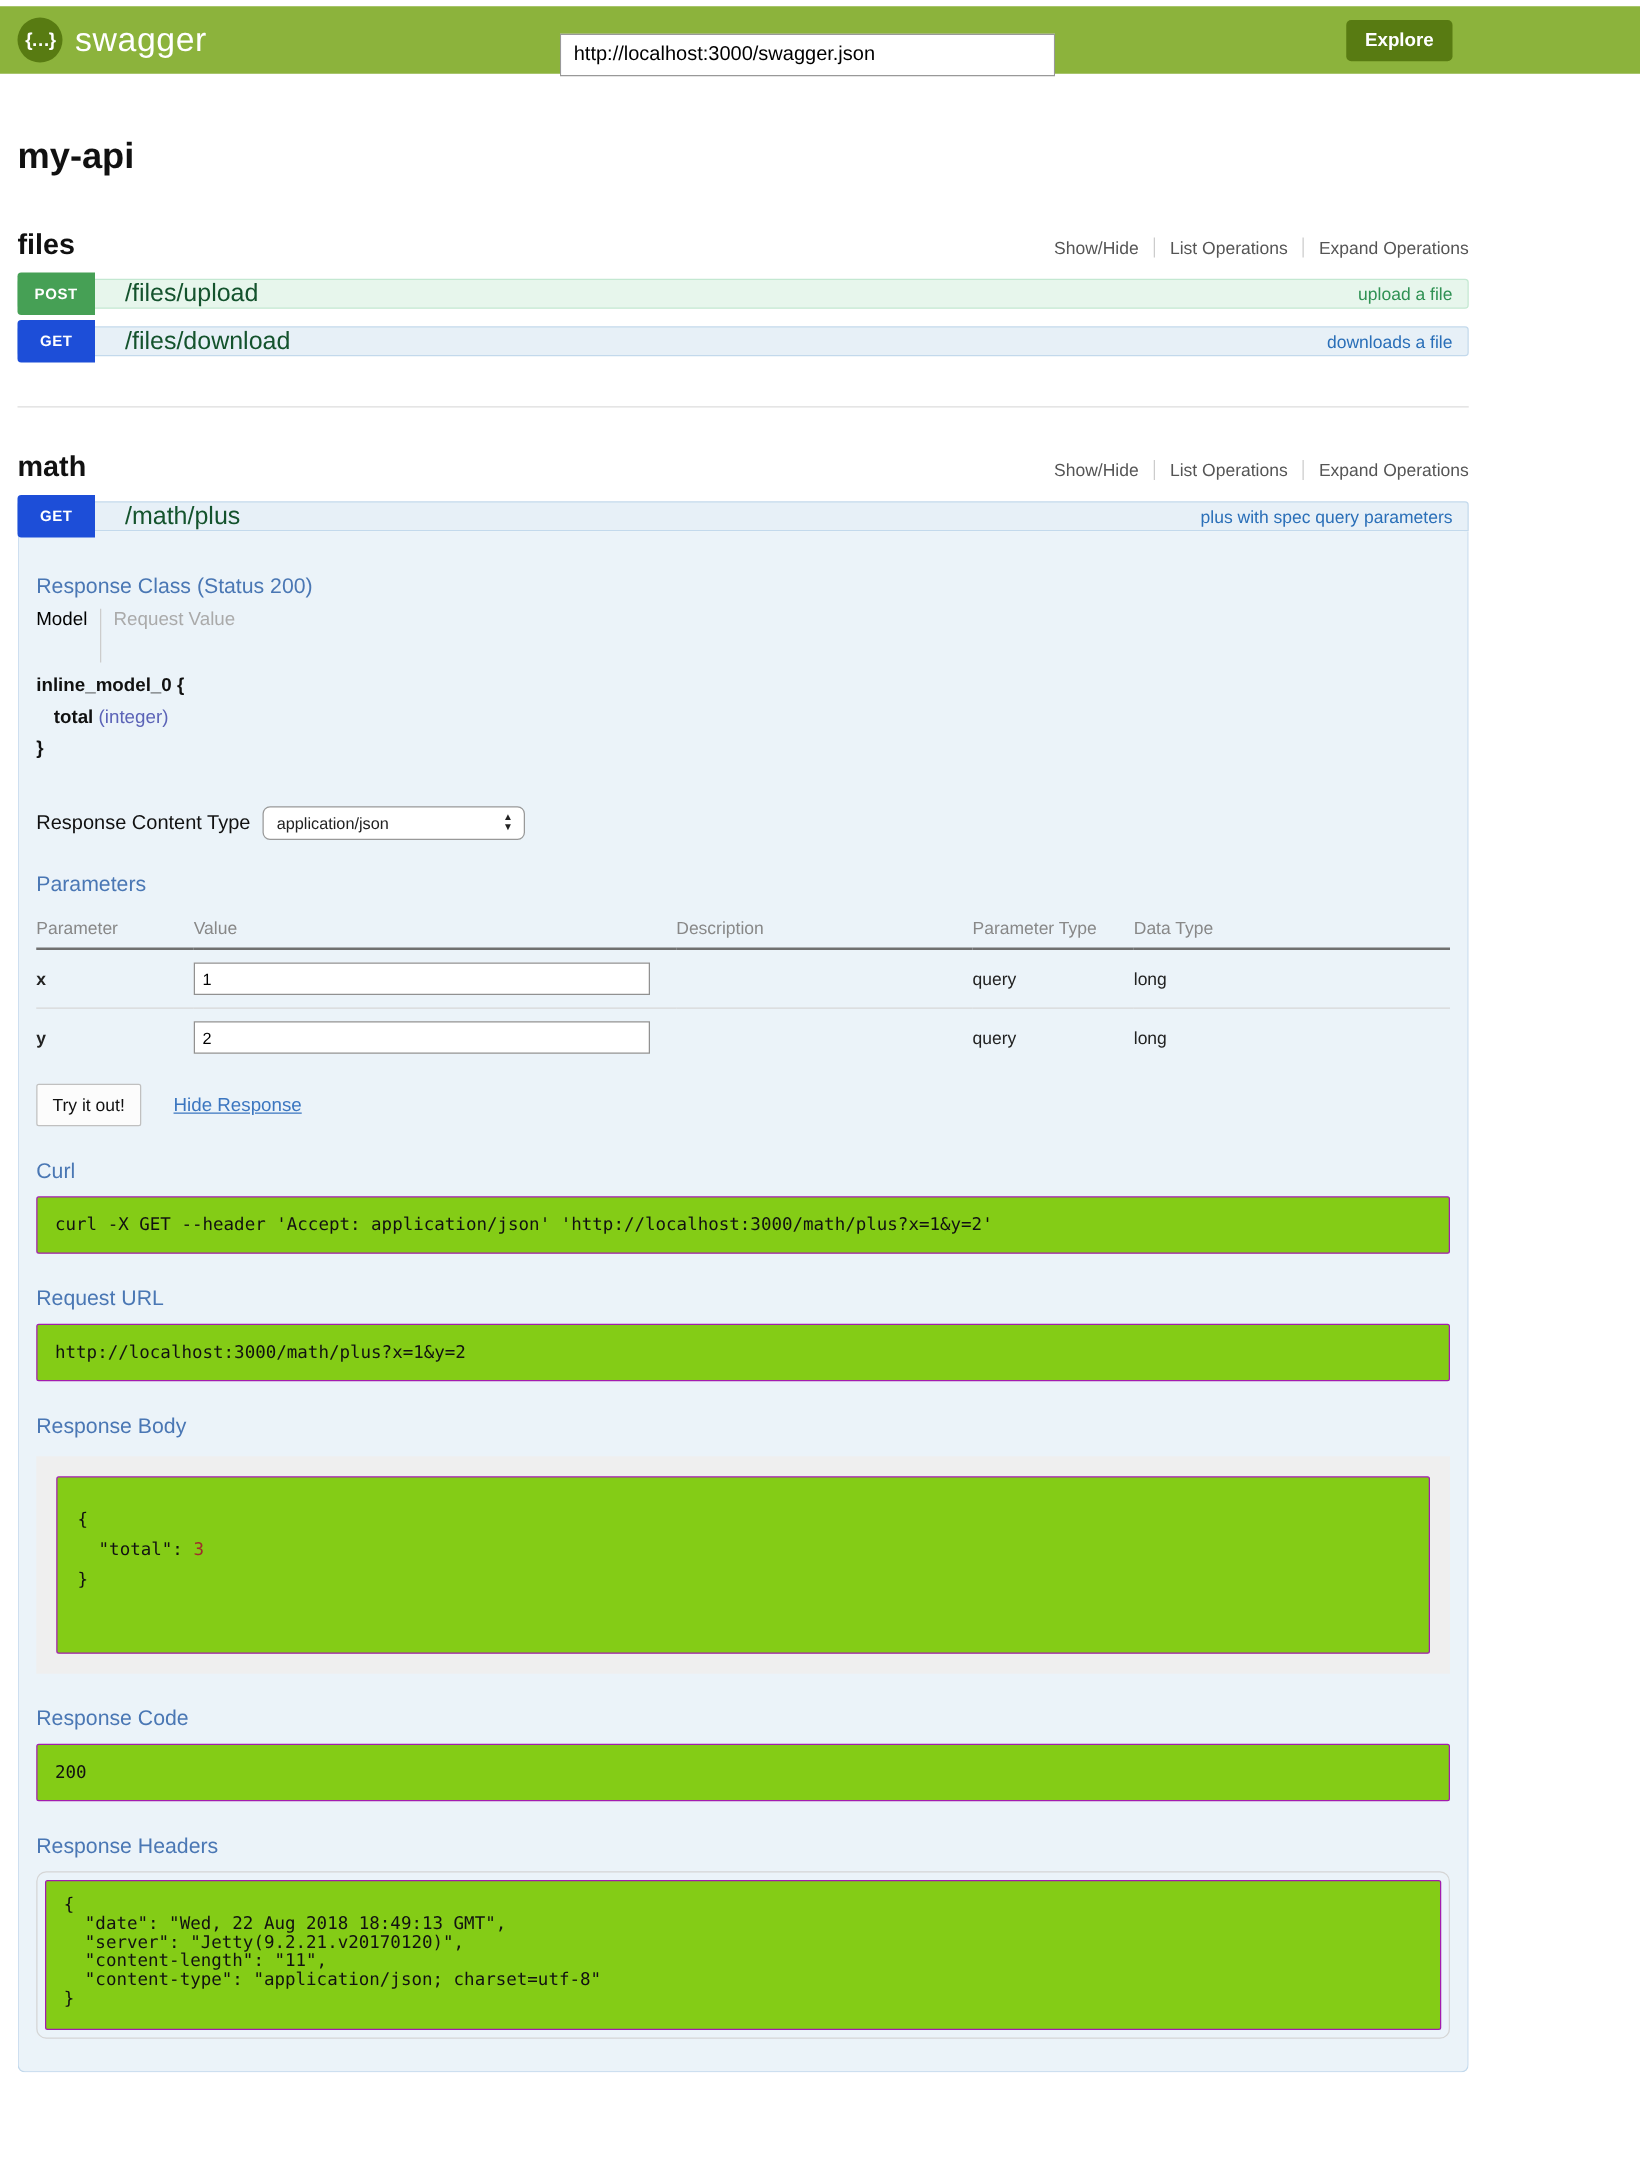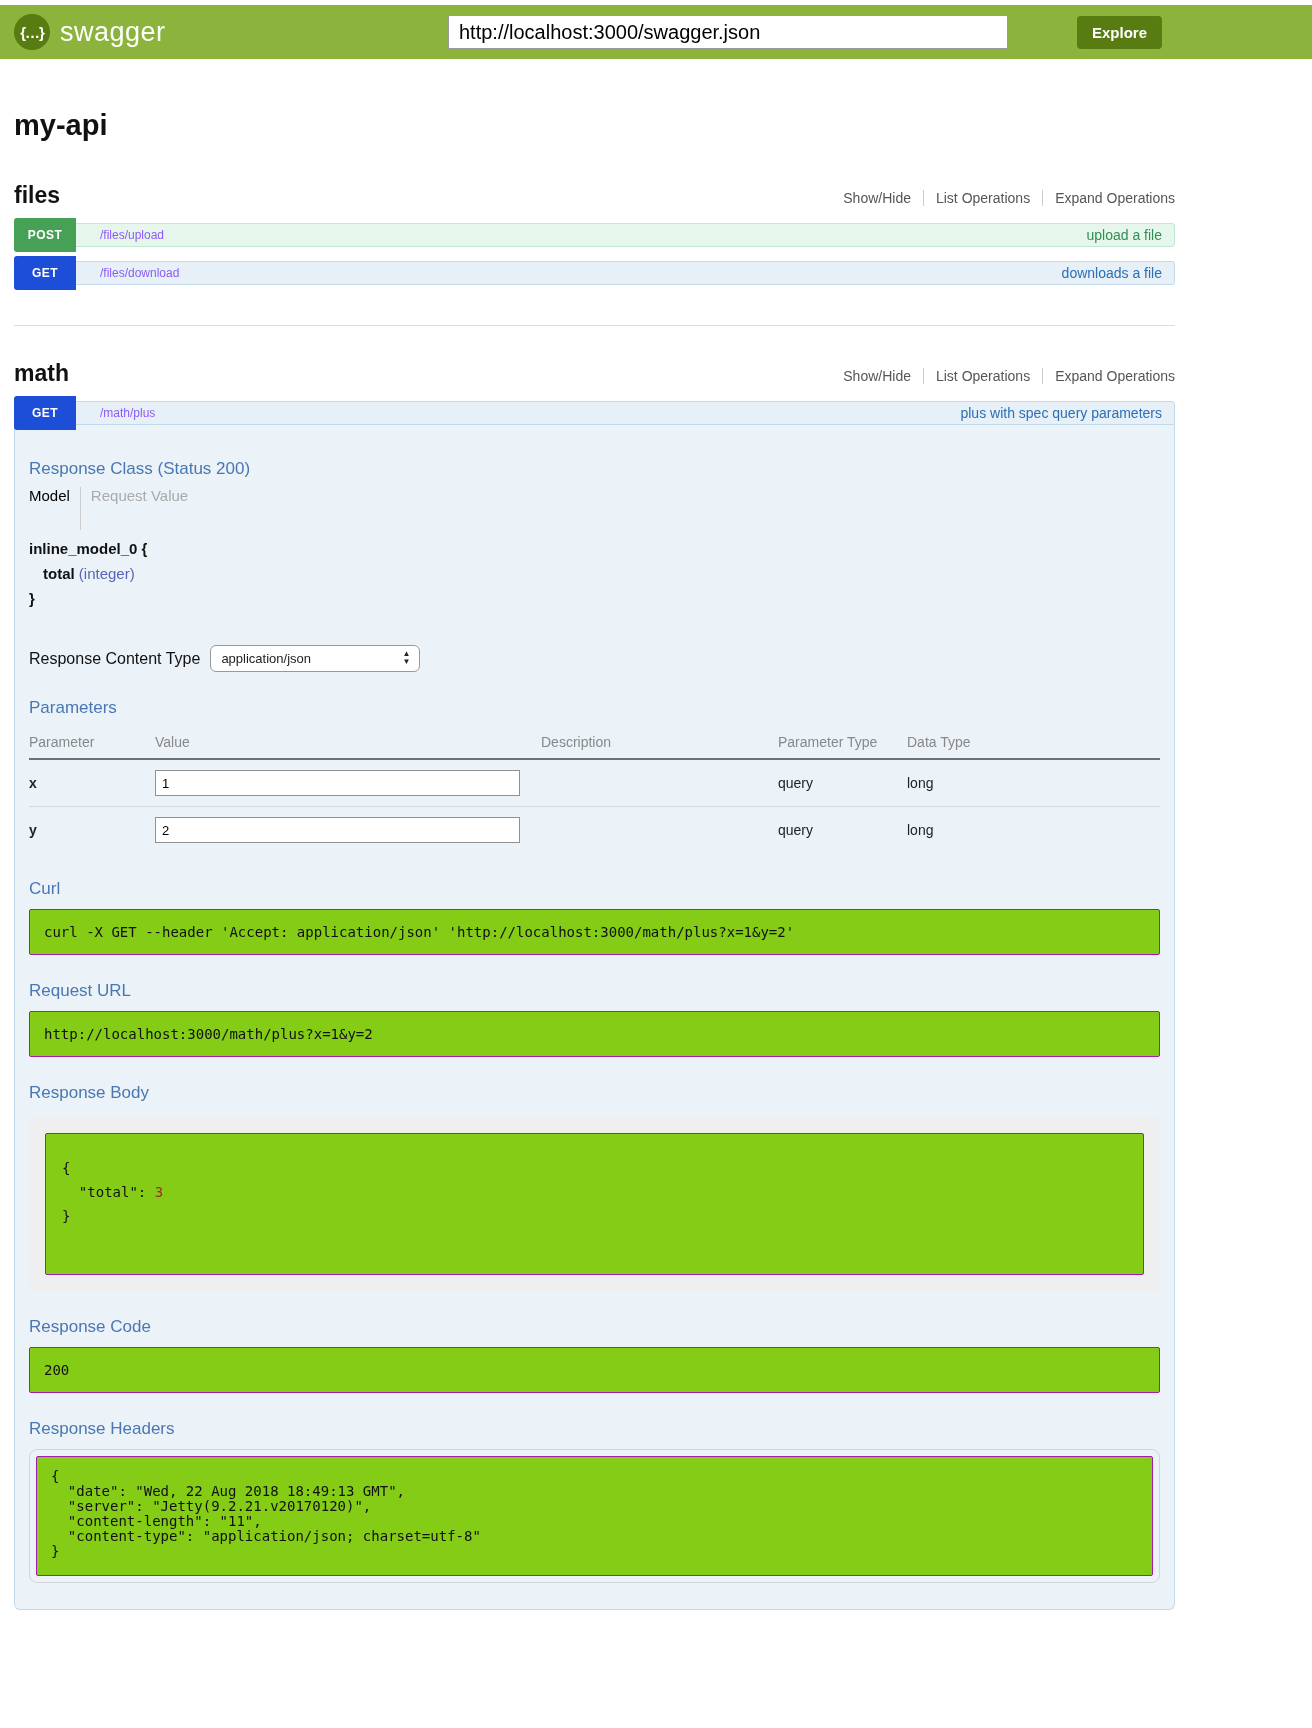--- a/index.html
+++ b/index.html
@@ -23,24 +23,24 @@
     width: 36px; height: 36px; border-radius: 50%;
     background: #587b12; color: #fff;
     display: flex; align-items: center; justify-content: center;
     font-weight: bold; font-size: 15px; letter-spacing: -1px;
   }
   .brand {
     color: #fff; font-size: 27px; font-weight: normal; margin-left: 10px;
     letter-spacing: 0.5px;
   }
   .url-input {
-    position: absolute; left: 448px; top: 10px;
-    width: 560px; height: 34px;
+    position: absolute; left: 448px; top: 22px;
+    width: 396px; height: 34px;
     border: 1px solid #999; outline: 2px solid #fff; outline-offset: -3px;
-    font-size: 20px; padding: 0 10px;
+    font-size: 16px; padding: 0 10px;
     font-family: "Liberation Sans", sans-serif;
   }
   .explore-btn {
     position: absolute; right: 150px; top: 11px;
     background: #587b12; color: #fff; border: none; border-radius: 4px;
     font-size: 15px; font-weight: bold; padding: 8px 15px; cursor: pointer;
     font-family: "Liberation Sans", sans-serif;
   }
   
   .container { width: 1161px; margin-left: 14px; }
@@ -62,21 +62,21 @@
   .ep-row.get  { background: #e7f0f7; border-color: #c3d9ec; }
   .badge {
     height: 34px; width: 62px; margin: -1px 0 -1px -1px;
     border-radius: 3px 0 0 3px;
     color: #fff; font-size: 12px; font-weight: bold;
     display: flex; align-items: center; justify-content: center;
     letter-spacing: 0.5px;
   }
   .badge.post { background: #46a055; }
   .badge.get  { background: #1d4ed8; }
-  .ep-path { margin-left: 24px; font-size: 12px; color: #8b5cf6; text-decoration: none; }
+  .ep-path { margin-left: 24px; font-size: 20px; color: #14532d; text-decoration: none; }
   .ep-summary { margin-left: auto; margin-right: 12px; font-size: 14px; text-decoration: none; }
   .ep-summary.green { color: #2f9153; }
   .ep-summary.blue  { color: #2a6fb8; }
   
   .ep-expanded .ep-row.get { border-radius: 3px 3px 0 0; }
   .ep-content {
     background: #ebf3f9;
     border: 1px solid #c3d9ec; border-top: none;
     border-radius: 0 0 6px 6px;
     padding: 16px 14px 26px 14px;
@@ -262,20 +262,24 @@
             <tr>
               <td class="param-name">y</td>
               <td><input class="param-input" type="text" value="2" style=""></td>
               <td></td>
               <td>query</td>
               <td>long</td>
             </tr>
           </tbody>
         </table>
 
+        <div class="try-row">
+          <button class="try-btn">Try it out!</button>
+          <a class="hide-resp">Hide Response</a>
+        </div>
 
         <h4 class="blue-head">Curl</h4>
         <pre class="code">curl -X GET --header 'Accept: application/json' 'http://localhost:3000/math/plus?x=1&amp;y=2'</pre>
 
         <h4 class="blue-head">Request URL</h4>
         <pre class="code">http://localhost:3000/math/plus?x=1&amp;y=2</pre>
 
         <h4 class="blue-head">Response Body</h4>
         <div class="body-wrap">
           <pre class="code json-body"><span>{

